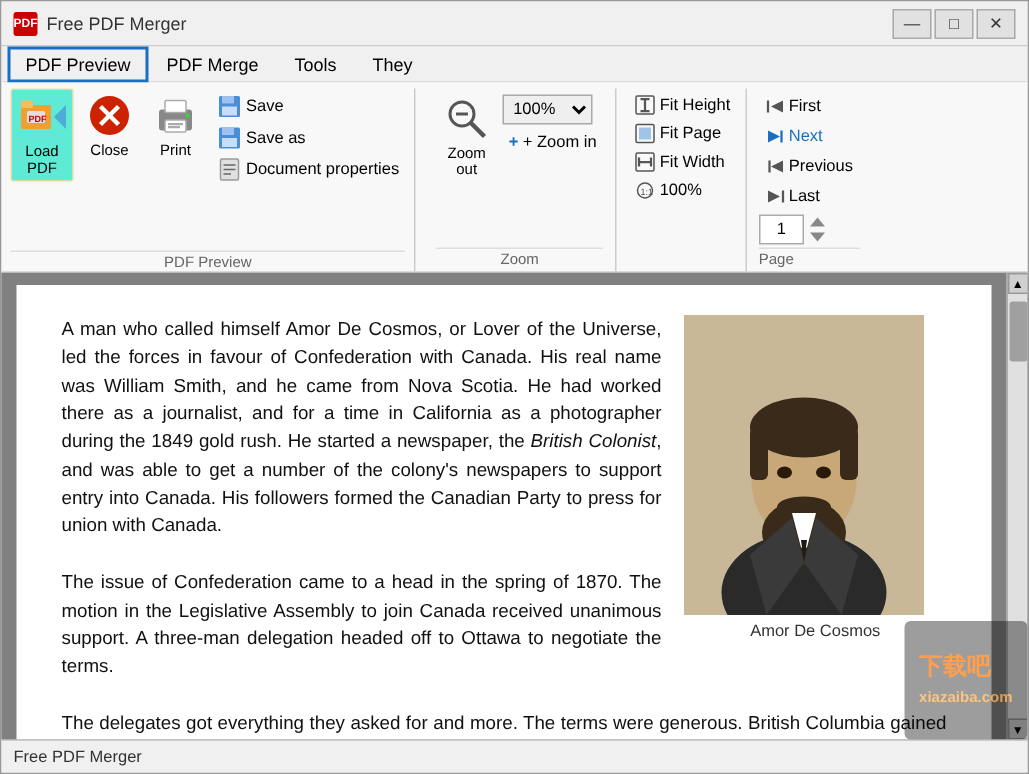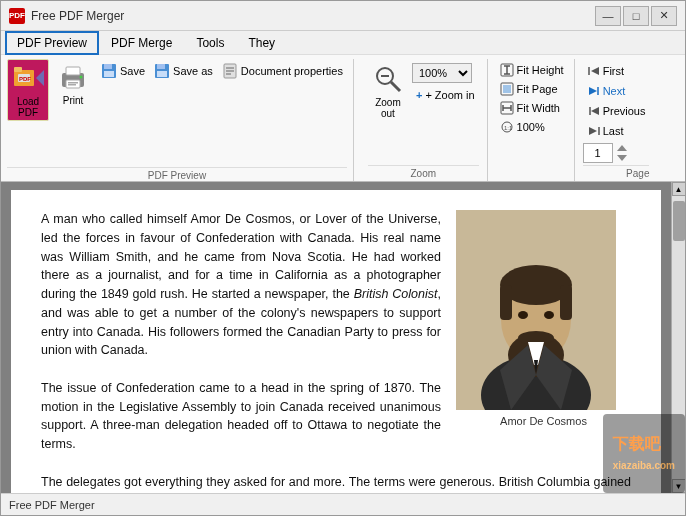--- a/index.html
+++ b/index.html
@@ -23,21 +23,21 @@
     
     .ribbon { background: #f8f8f8; border-bottom: 1px solid #bbb; display: flex; align-items: stretch; padding: 4px 6px 0 6px; gap: 2px; min-height: 80px; }
 
     .ribbon-btn-large { display: flex; flex-direction: column; align-items: center; cursor: pointer; padding: 2px 4px; min-width: 38px; }
     .ribbon-icon-large { width: 32px; height: 32px; display: flex; align-items: center; justify-content: center; }
     .ribbon-btn-large .label { font-size: 10px; text-align: center; margin-top: 2px; }
 
     .ribbon-btn-small { display: flex; align-items: center; gap: 3px; cursor: pointer; padding: 2px 4px; height: 20px; font-size: 11px; white-space: nowrap; }
     .ribbon-btn-small .small-icon { width: 16px; height: 16px; display: flex; align-items: center; justify-content: center; }
 
-    .ribbon-col { display: flex; flex-direction: row; gap: 1px; }
+    .ribbon-col { display: flex; flex-direction: column; gap: 1px; }
     .zoom-select { height: 20px; font-size: 11px; border: 1px solid #aaa; padding: 0 2px; width: 60px; }
     .fit-btn { display: flex; align-items: center; gap: 3px; cursor: pointer; padding: 1px 2px; font-size: 11px; height: 18px; }
     .page-btn { display: flex; align-items: center; gap: 2px; cursor: pointer; padding: 1px 4px; font-size: 11px; height: 20px; white-space: nowrap; }
     .page-input { width: 30px; height: 20px; border: 1px solid #aaa; text-align: center; font-size: 11px; }
     .page-row { display: flex; align-items: center; gap: 2px; margin: 2px 0; }
 
     
     .content-area { flex: 1; background: #808080; overflow: hidden; position: relative; display: flex; }
     .pdf-page { background: white; margin: 8px auto; width: calc(100% - 20px); min-height: 100%; overflow: hidden; position: relative; padding: 20px 30px; font-size: 12.5px; line-height: 1.5; color: #111; }
     .pdf-text { text-align: justify; }
@@ -82,33 +82,43 @@
     <div class="menu-tab">PDF Merge</div>
     <div class="menu-tab">Tools</div>
     <div class="menu-tab">They</div>
   </div>
 
   <div class="ribbon">
 
     <div style="display:flex;flex-direction:column;border-right:1px solid #ccc;padding:0 6px 0 0;margin-right:4px;">
       <div style="display:flex;flex-direction:row;align-items:flex-start;gap:4px;flex:1;">
 
-        <div class="ribbon-btn-large" style="border:1px solid #dda;background:#be185d;border-radius:2px;">
+        <div class="ribbon-btn-large" style="border:1px solid #dda;background:#5eead4;border-radius:2px;">
           <div class="ribbon-icon-large">
             <svg width="32" height="32">
               <rect x="2" y="8" width="20" height="16" rx="1" fill="#f0a030"></rect>
               <rect x="2" y="5" width="8" height="5" rx="1" fill="#f0c060"></rect>
               <rect x="6" y="12" width="12" height="8" rx="1" fill="#e0e0e0"></rect>
               <text x="7" y="19" font-size="6" fill="#cc0000" font-weight="bold">PDF</text>
               <path d="M24 16 L32 8 L32 24 Z" fill="#4a90d9" opacity="0.7"></path>
             </svg>
           </div>
           <span class="label" style="font-size:10px;text-align:center;">Load<br>PDF</span>
         </div>
 
+        <div class="ribbon-btn-large">
+          <div class="ribbon-icon-large">
+            <svg width="32" height="32">
+              <circle cx="16" cy="16" r="13" fill="#cc2200"></circle>
+              <line x1="10" y1="10" x2="22" y2="22" stroke="white" stroke-width="3"></line>
+              <line x1="22" y1="10" x2="10" y2="22" stroke="white" stroke-width="3"></line>
+            </svg>
+          </div>
+          <span class="label">Close</span>
+        </div>
 
         <div class="ribbon-btn-large">
           <div class="ribbon-icon-large">
             <svg width="32" height="32">
               <rect x="5" y="12" width="22" height="14" rx="2" fill="#888"></rect>
               <rect x="9" y="6" width="14" height="8" rx="1" fill="white" stroke="#aaa" stroke-width="1"></rect>
               <rect x="9" y="19" width="14" height="8" rx="1" fill="white" stroke="#aaa" stroke-width="1"></rect>
               <rect x="11" y="21" width="10" height="1.5" fill="#aaa"></rect>
               <rect x="11" y="23" width="8" height="1.5" fill="#aaa"></rect>
               <circle cx="24" cy="16" r="1.5" fill="#44cc44"></circle>
@@ -251,21 +261,21 @@
           <span>Last</span>
         </div>
         <div class="page-row">
           <input type="text" class="page-input" value="1" style="">
           <svg width="14" height="20">
               <polygon points="7,2 12,8 2,8" fill="#888"></polygon>
               <polygon points="7,18 12,12 2,12" fill="#888"></polygon>
             </svg>
         </div>
       </div>
-      <div style="font-size:10px;color:#666;text-align:right;border-top:1px solid #ddd;padding-top:2px;">Page</div>
+      <div style="font-size:10px;color:#666;text-align:left;border-top:1px solid #ddd;padding-top:2px;">Page</div>
     </div>
 
   </div>
 
   <div class="content-area">
     <div style="flex:1;overflow:hidden;position:relative;">
       <div class="pdf-page">
         <div class="pdf-image">
           <div class="pdf-img-box">
             

